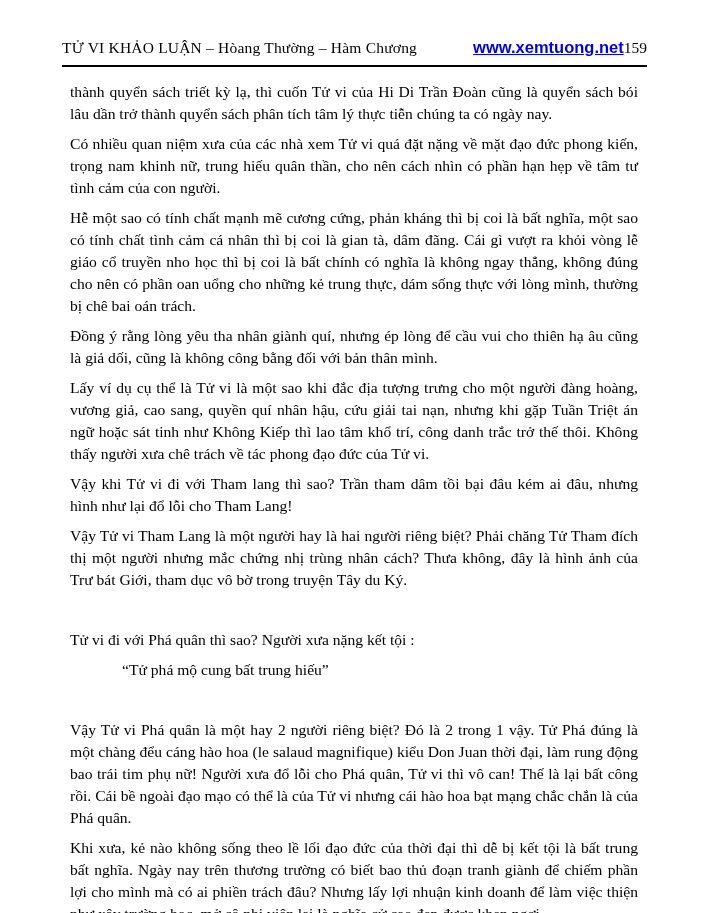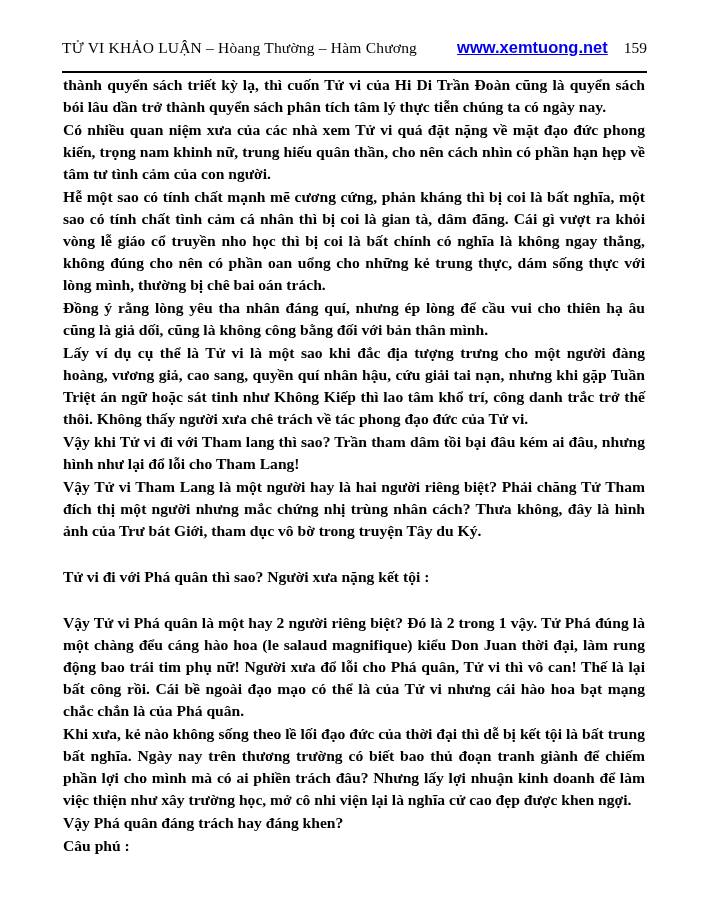--- a/index.html
+++ b/index.html
@@ -18,32 +18,31 @@
     box-sizing: border-box;
   }
   .header {
     position: absolute;
     top: 38px;
     left: 62px;
     right: 58px;
     display: flex;
     align-items: baseline;
     justify-content: space-between;
-    padding-bottom: 14px;
+    padding-bottom: 8px;
     border-bottom: 2px solid #000000;
   }
   .header-title {
     font-size: 15.5px;
     letter-spacing: 0.2px;
     white-space: nowrap;
   }
   .header-right {
     display: flex;
     align-items: baseline;
-    gap: 16px;
     white-space: nowrap;
   }
   .site-link {
     font-family: "Liberation Sans", sans-serif;
     font-size: 16.5px;
     font-weight: bold;
     color: #0000ee;
     text-decoration: underline;
     cursor: pointer;
   }
@@ -52,23 +51,22 @@
   }
   .doc-body {
     position: absolute;
     top: 73px;
     left: 62px;
     width: 584px;
     font-size: 15.6px;
     line-height: 22px;
   }
   .para {
-    margin: 1px;
+    margin: 8px;
     text-align: justify;
-    font-weight: bold;
   }
   .para.indent-quote {
     text-align: left;
     padding-left: 52px;
   }
   .spacer {
     height: 22px;
   }
 </style>
 </head>
@@ -79,25 +77,26 @@
     <span class="header-title">TỬ VI KHẢO LUẬN – Hòang Thường – Hàm Chương</span>
     <span class="header-right">
       <span class="site-link">www.xemtuong.net</span>
       <span class="page-number">159</span>
     </span>
   </div>
   <div class="doc-body">
       <p class="para normal">thành quyển sách triết kỳ lạ, thì cuốn Tử vi của Hi Di Trần Đoàn cũng là quyển sách bói lâu dần trở thành quyển sách phân tích tâm lý thực tiễn chúng ta có ngày nay.</p>
       <p class="para normal">Có nhiều quan niệm xưa của các nhà xem Tử vi quá đặt nặng về mặt đạo đức phong kiến, trọng nam khinh nữ, trung hiếu quân thần, cho nên cách nhìn có phần hạn hẹp về tâm tư tình cảm của con người.</p>
       <p class="para normal">Hễ một sao có tính chất mạnh mẽ cương cứng, phản kháng thì bị coi là bất nghĩa, một sao có tính chất tình cảm cá nhân thì bị coi là gian tà, dâm đãng. Cái gì vượt ra khỏi vòng lễ giáo cổ truyền nho học thì bị coi là bất chính có nghĩa là không ngay thẳng, không đúng cho nên có phần oan uổng cho những kẻ trung thực, dám sống thực với lòng mình, thường bị chê bai oán trách.</p>
-      <p class="para normal">Đồng ý rằng lòng yêu tha nhân đáng quí, nhưng ép lòng để cầu vui cho thiên hạ âu cũng là giả dối, cũng là không công bằng đối với bản thân mình.</p>
+      <p class="para normal">Đồng ý rằng lòng yêu tha nhân giành quí, nhưng ép lòng để cầu vui cho thiên hạ âu cũng là giả dối, cũng là không công bằng đối với bản thân mình.</p>
       <p class="para normal">Lấy ví dụ cụ thể là Tử vi là một sao khi đắc địa tượng trưng cho một người đàng hoàng, vương giả, cao sang, quyền quí nhân hậu, cứu giải tai nạn, nhưng khi gặp Tuần Triệt án ngữ hoặc sát tinh như Không Kiếp thì lao tâm khổ trí, công danh trắc trở thế thôi. Không thấy người xưa chê trách về tác phong đạo đức của Tử vi.</p>
       <p class="para normal">Vậy khi Tử vi đi với Tham lang thì sao? Trần tham dâm tồi bại đâu kém ai đâu, nhưng hình như lại đổ lỗi cho Tham Lang!</p>
       <p class="para normal">Vậy Tử vi Tham Lang là một người hay là hai người riêng biệt? Phải chăng Tử Tham đích thị một người nhưng mắc chứng nhị trùng nhân cách? Thưa không, đây là hình ảnh của Trư bát Giới, tham dục vô bờ trong truyện Tây du Ký.</p>
       <div class="spacer"></div>
       <p class="para normal">Tử vi đi với Phá quân thì sao? Người xưa nặng kết tội :</p>
+      <p class="para indent-quote">“Tử phá mộ cung bất trung hiếu”</p>
       <div class="spacer"></div>
       <p class="para normal">Vậy Tử vi Phá quân là một hay 2 người riêng biệt? Đó là 2 trong 1 vậy. Tử Phá đúng là một chàng đểu cáng hào hoa (le salaud magnifique) kiểu Don Juan thời đại, làm rung động bao trái tim phụ nữ! Người xưa đổ lỗi cho Phá quân, Tử vi thì vô can! Thế là lại bất công rồi. Cái bề ngoài đạo mạo có thể là của Tử vi nhưng cái hào hoa bạt mạng chắc chắn là của Phá quân.</p>
       <p class="para normal">Khi xưa, kẻ nào không sống theo lề lối đạo đức của thời đại thì dễ bị kết tội là bất trung bất nghĩa. Ngày nay trên thương trường có biết bao thủ đoạn tranh giành để chiếm phần lợi cho mình mà có ai phiền trách đâu? Nhưng lấy lợi nhuận kinh doanh để làm việc thiện như xây trường học, mở cô nhi viện lại là nghĩa cử cao đẹp được khen ngợi.</p>
       <p class="para normal">Vậy Phá quân đáng trách hay đáng khen?</p>
       <p class="para normal">Câu phú :</p>
     </div>
 </div>
 
 </body></html>

